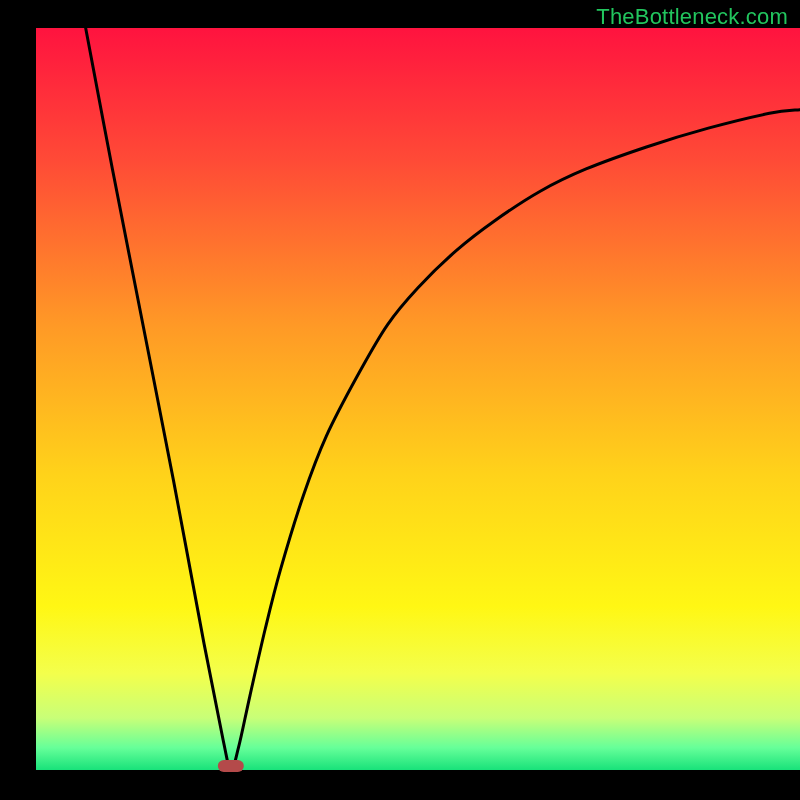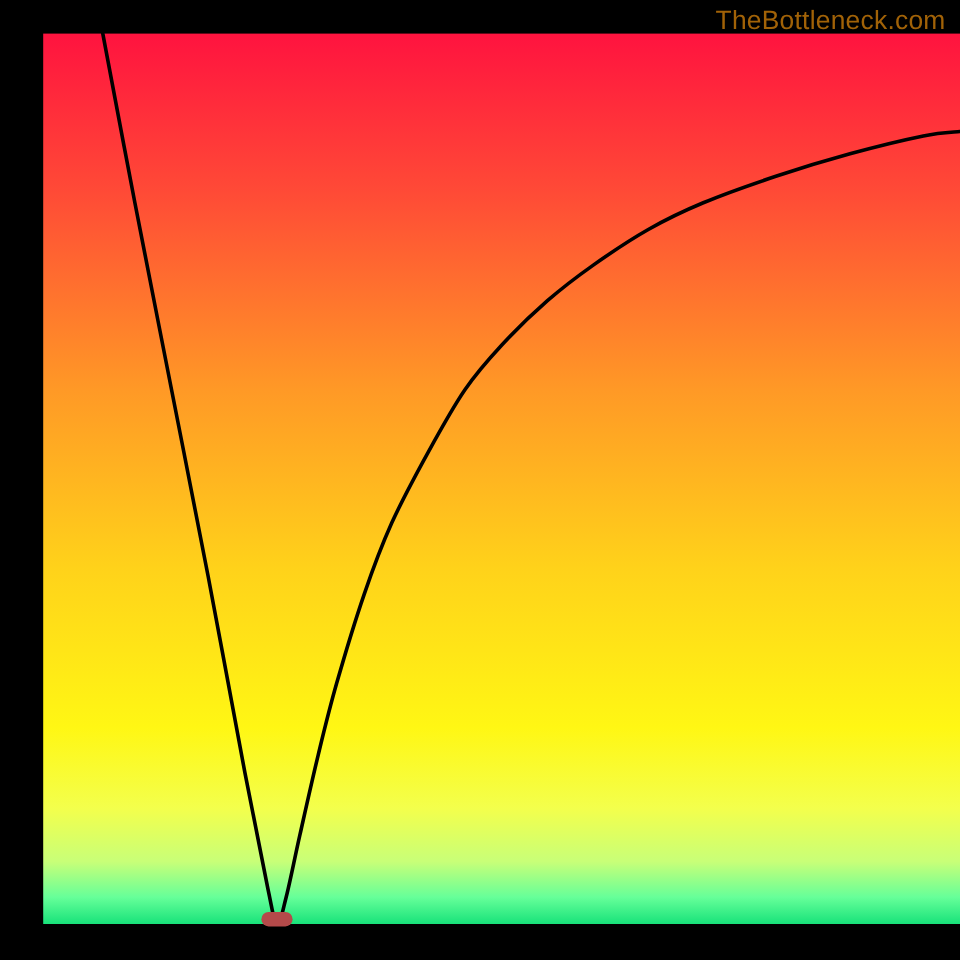--- a/index.html
+++ b/index.html
@@ -14,21 +14,21 @@
   .frame {
     position: relative;
     width: 800px;
     height: 800px;
     background: #000;
   }
   .watermark {
     position: absolute;
     top: 4px;
     right: 12px;
-    color: #a16207;
+    color: #22c55e;
     font-size: 22px;
     font-weight: 500;
     letter-spacing: 0.2px;
     z-index: 10;
   }
   svg {
     position: absolute;
     top: 0;
     left: 0;
   }

